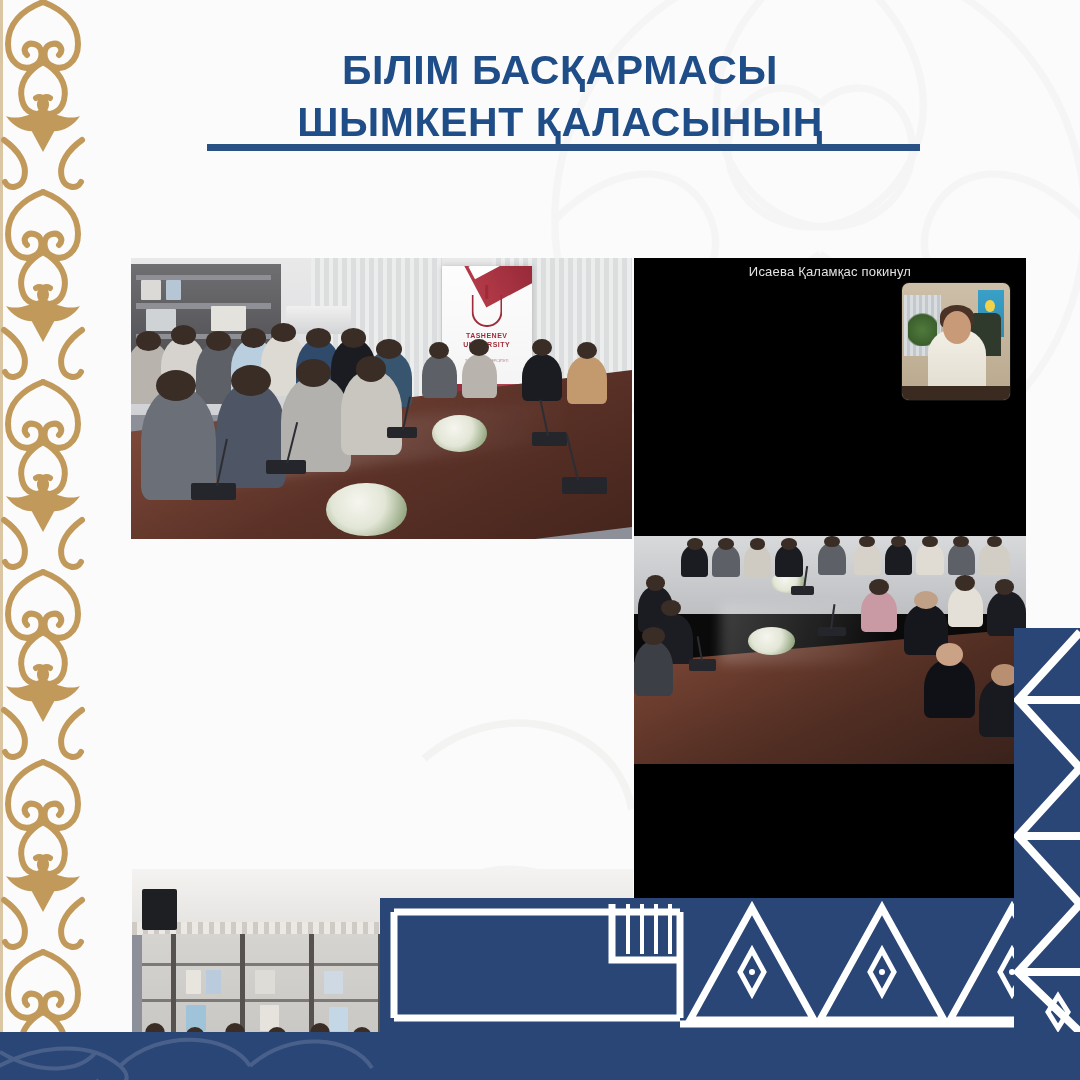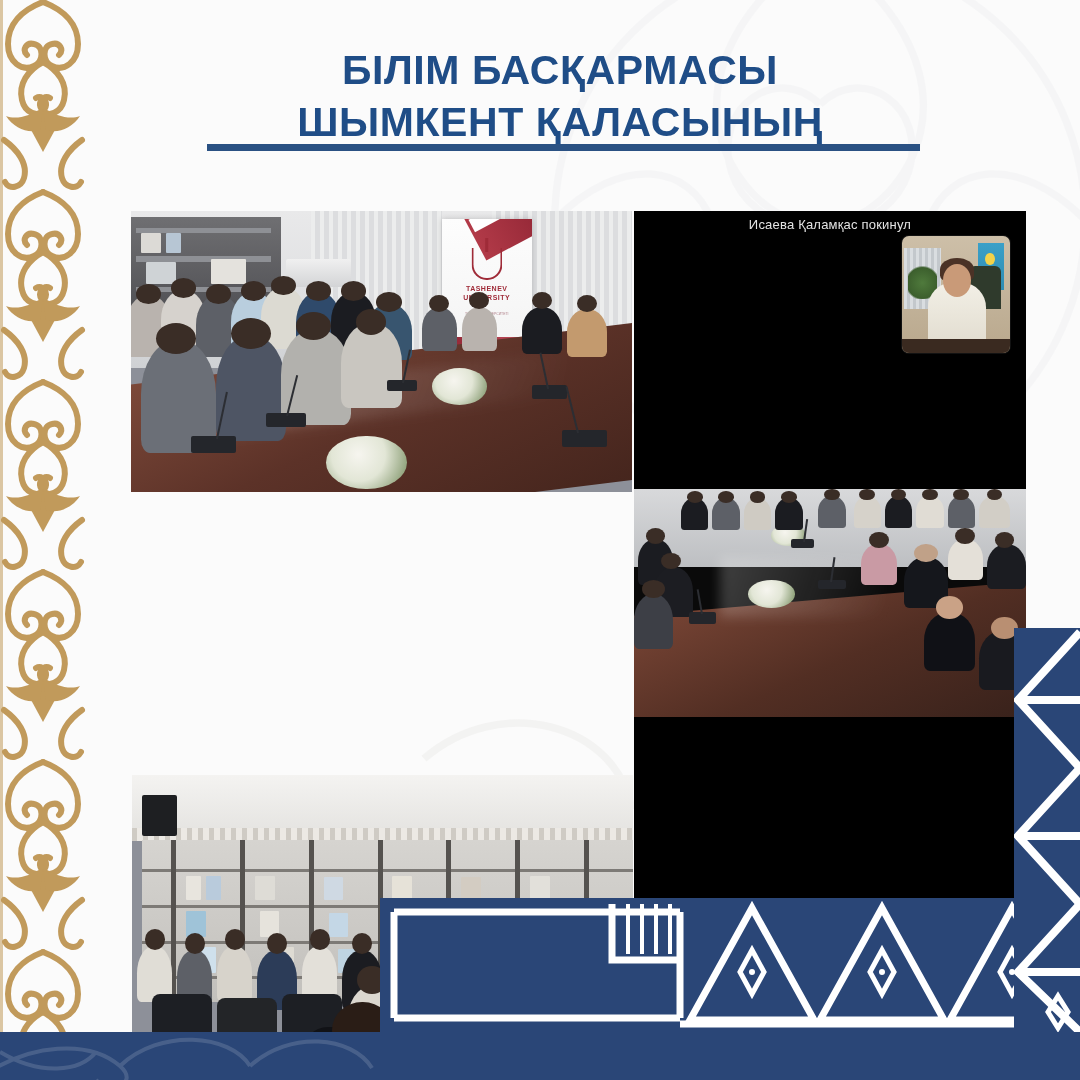--- a/index.html
+++ b/index.html
@@ -90,21 +90,21 @@
   .title-rule {
     position: absolute;
     left: 207px;
     top: 144px;
     width: 713px;
     height: 7px;
     background: #2a5183;
   }
 
   
-  .collage { position: absolute; }
+  .collage { position: absolute; margin-top: 47px; }
 
   .photo-topleft {
     left: 131px; top: 211px;
     width: 501px; height: 281px;
   }
   .photo-bottomleft {
     left: 132px; top: 494px;
     width: 501px; height: 406px;
   }
   .video-panel {

